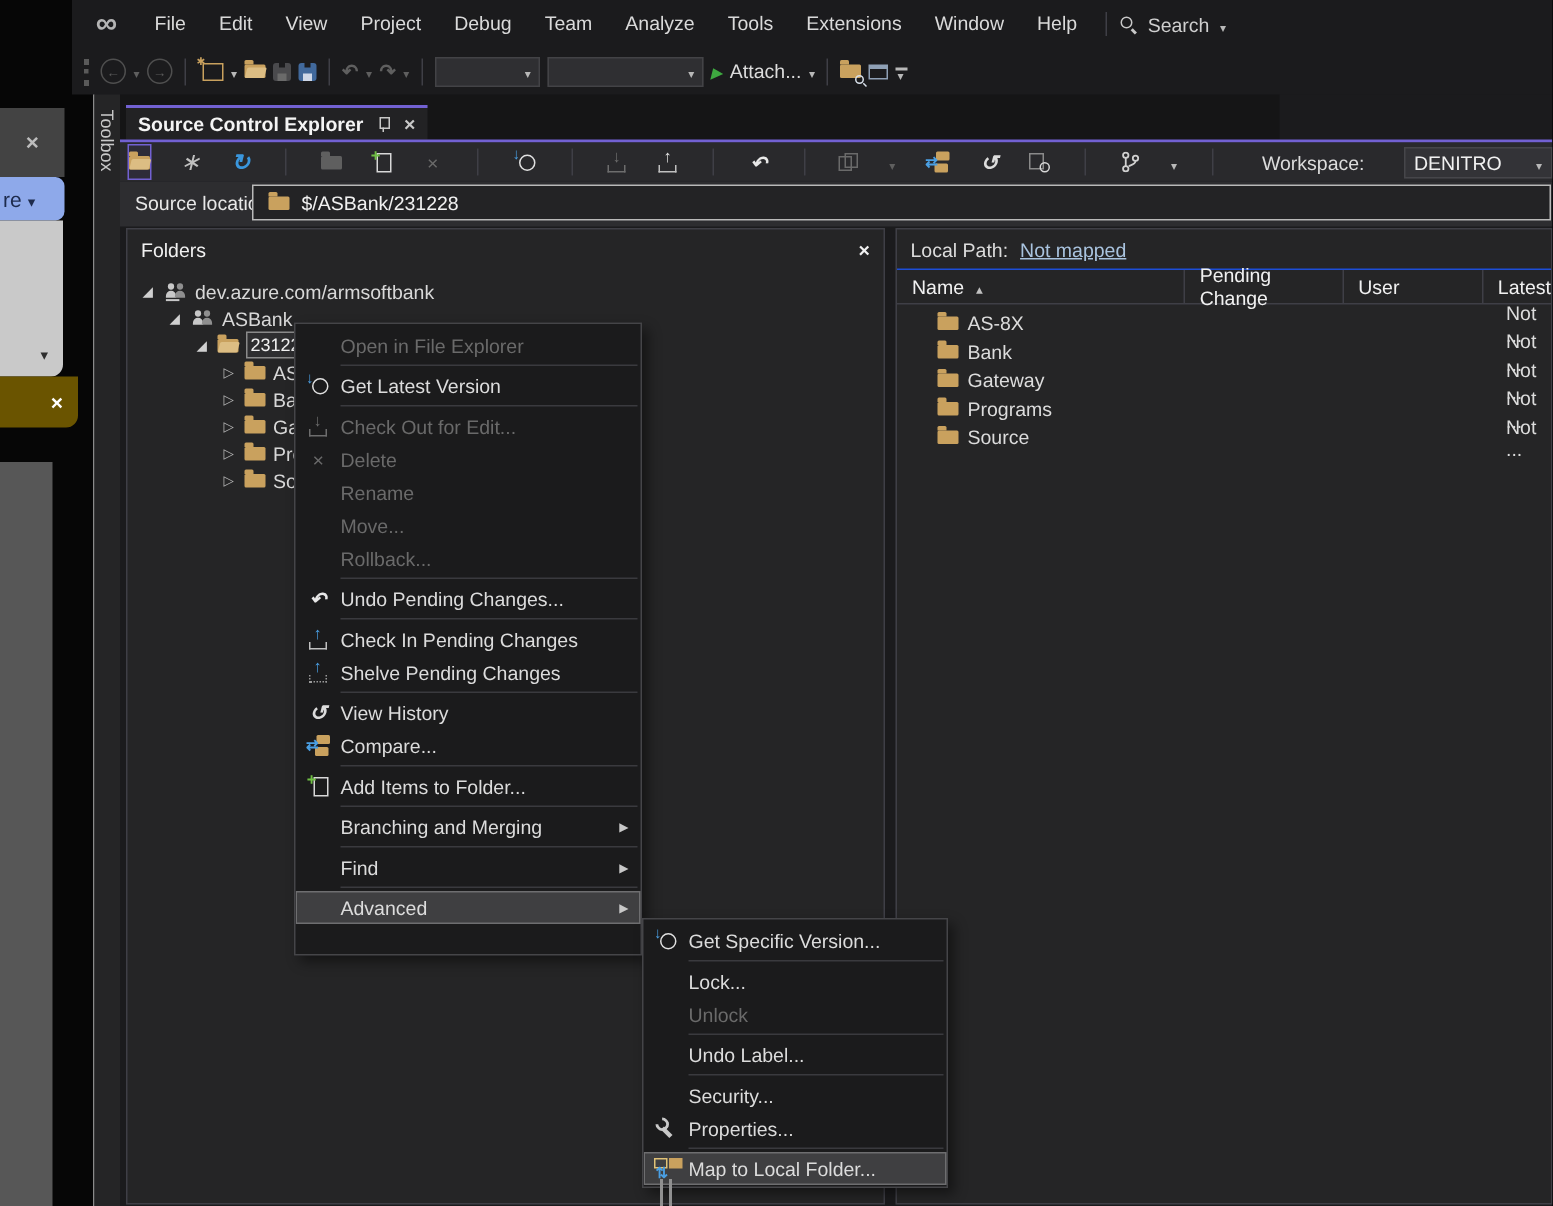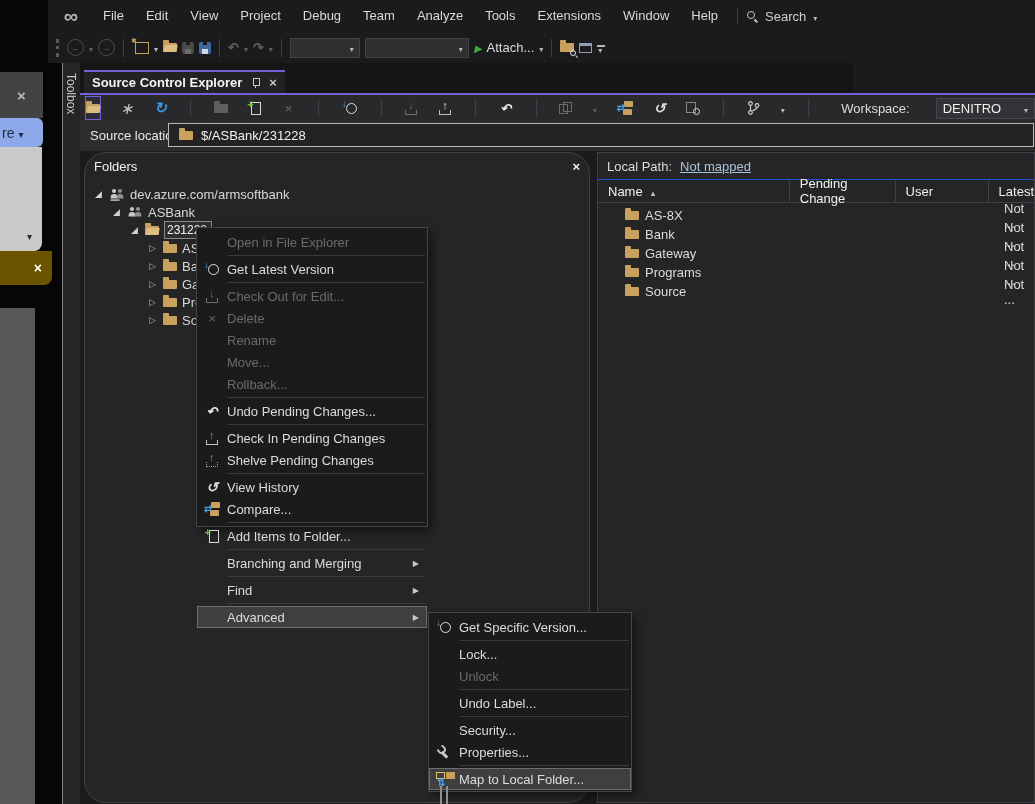--- a/index.html
+++ b/index.html
@@ -116,21 +116,21 @@
             align-items:center;justify-content:space-between;padding:0 6px;box-sizing:border-box;color:#f1f1f1;}
   
   .srcloc{position:absolute;left:80px;top:121px;width:955px;height:30px;background:#2d2d30;z-index:3;}
   .srcloc-label{position:absolute;left:10px;top:7px;color:#e8e8e8;}
   .srcloc-box{position:absolute;left:88px;top:2px;width:866px;height:24px;border:1px solid #b9b9b9;
               background:#232325;display:flex;align-items:center;gap:8px;padding-left:10px;box-sizing:border-box;}
   .srcloc-box .val{color:#f1f1f1;}
   
   .panel{position:absolute;top:152px;height:651px;background:#252526;border:1px solid #3f3f46;
          box-sizing:border-box;z-index:3;}
-  .folders-panel{left:84px;width:506px;border-radius:22px;}
+  .folders-panel{left:84px;width:506px;}
   .details-panel{left:597px;width:438px;}
   .panel-head{height:26px;display:flex;align-items:center;justify-content:space-between;
               padding:0 9px;color:#f1f1f1;}
   .panel-x{color:#f1f1f1;font-weight:bold;font-size:13px;}
   
   .tree{padding-top:6px;}
   .trow{height:18px;display:flex;align-items:center;gap:5px;color:#d8d8d8;}
   .d1{padding-left:8px;} .d2{padding-left:26px;} .d3{padding-left:44px;} .d4{padding-left:62px;}
   .tw{width:11px;display:inline-flex;justify-content:center;}
   .tw-exp::before{content:"\25E2";font-size:9px;color:#d0d0d0;}
@@ -142,21 +142,21 @@
   .lp-link{color:#a9c3de;text-decoration:underline;}
   .dhead{height:22px;display:flex;align-items:center;border-bottom:1px solid #3f3f46;color:#f1f1f1;}
   .hc{height:100%;display:flex;align-items:center;padding-left:10px;box-sizing:border-box;border-right:1px solid #3f3f46;}
   .hc.c1{width:196px;} .hc.c2{width:108px;} .hc.c3{width:95px;} .hc.c4{flex:1;border-right:none;}
   .sort::before{content:"\25B4";font-size:9px;color:#c0c0c0;margin-left:8px;}
   .drow{position:relative;height:19px;display:flex;align-items:center;gap:6px;padding-left:27px;color:#dcdcdc;}
   .dlatest{position:absolute;left:406px;color:#dcdcdc;}
   
   .menu{position:absolute;background:#1b1b1c;border:1px solid #454548;box-sizing:border-box;
         box-shadow:4px 4px 8px rgba(0,0,0,.45);padding:3px 0;}
-  .ctx{left:196px;top:215px;width:232px;height:300px;z-index:30;margin-top:12px;}
+  .ctx{left:196px;top:215px;width:232px;height:422px;z-index:30;}
   .sub{left:428px;top:612px;width:204px;height:180px;z-index:31;}
   .mi{position:relative;height:22px;display:flex;align-items:center;color:#dcdcdc;}
   .mi.off .ml{color:#6a6a6a;}
   .mic{width:30px;display:flex;align-items:center;justify-content:center;flex:none;}
   .ml{white-space:nowrap;}
   .mi.hassub::after{content:"\25B6";position:absolute;right:8px;font-size:8px;color:#c8c8c8;}
   .mi.hl{background:#3f3f41;box-shadow:inset 0 0 0 1px #6e6e70;}
   .msep{height:1px;background:#3a3a3e;margin:2px 2px 2px 30px;}
   .g-x::before{content:"\00D7";font-size:13px;}
   .g-undo2::before{content:"\21B6";font-size:13px;font-weight:bold;color:#e8e8e8;}

